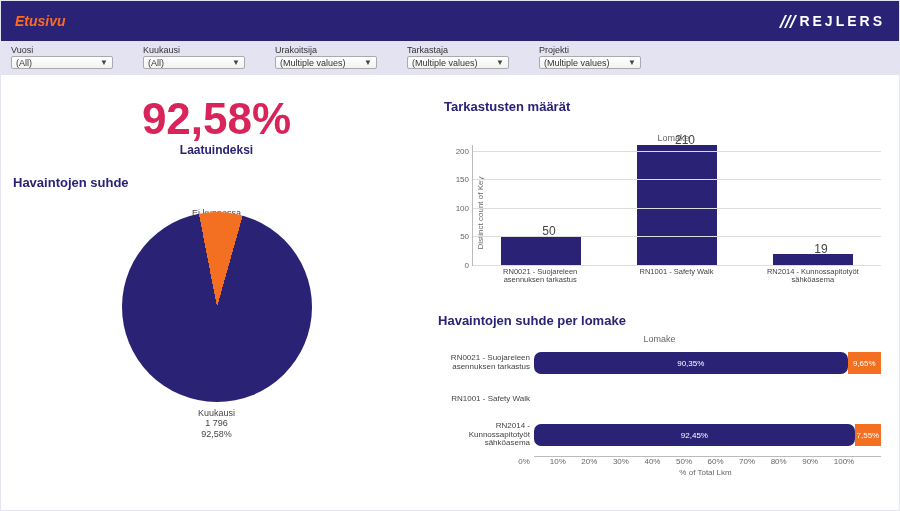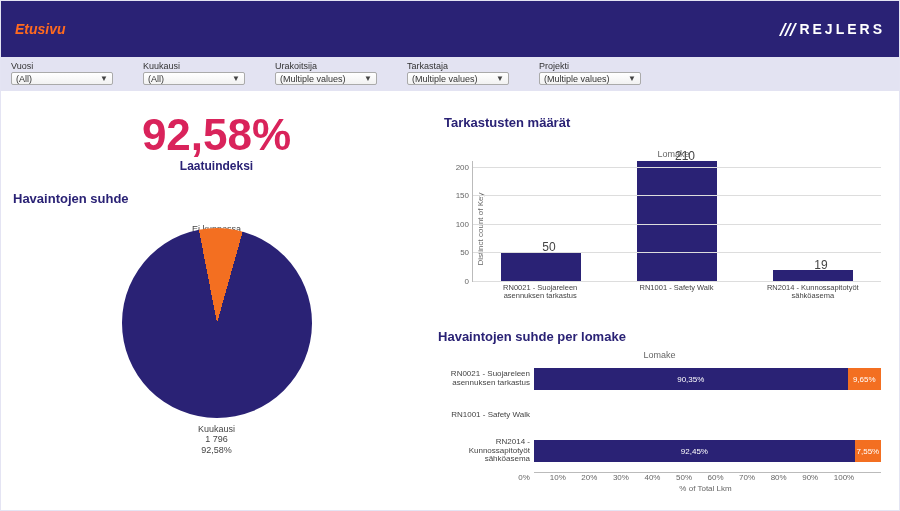--- a/index.html
+++ b/index.html
@@ -9,21 +9,21 @@
     --panel-bg:#f3f3fa;
     --page-bg:#ffffff;
     --text:#333;
     --axis:#bbb;
     --grid:#ddd;
     font-family: Arial, Helvetica, sans-serif;
   }
   html,body{margin:0;padding:0;background:var(--page-bg);color:var(--text);}
   body{width:900px;height:511px;overflow:hidden;box-sizing:border-box;border:1px solid #e4e4f3;}
   
-  .topbar{height:24px;background:var(--brand-navy);display:flex;align-items:center;justify-content:space-between;padding:16px 14px;}
+  .topbar{height:24px;background:var(--brand-navy);display:flex;align-items:center;justify-content:space-between;padding:8px 14px;}
   .topbar .title{color:#ff6a1f;font-style:italic;font-weight:700;font-size:14px;}
   .logo{color:#fff;font-weight:700;font-size:14px;letter-spacing:3px;display:flex;align-items:center;gap:2px;}
   .logo .stripes{display:inline-flex;gap:3px;margin-right:3px;}
   .logo .stripes span{display:inline-block;width:2px;height:13px;background:#fff;transform:skewX(-25deg);}
   
   .filters{background:#e3e3f2;height:34px;display:flex;gap:30px;padding:4px 10px 6px;box-sizing:border-box;}
   .filter{display:flex;flex-direction:column;font-size:9px;color:#333;}
   .filter label{margin-bottom:1px;}
   .filter .select{height:16px;width:92px;border:1px solid #aaa;border-radius:2px;background:linear-gradient(#fff,#f2f2f2);font-size:9px;display:flex;align-items:center;justify-content:space-between;padding:0 4px;cursor:pointer;}
   .filter .select .caret{font-size:8px;color:#444;}
@@ -59,21 +59,21 @@
   .bar-label{position:absolute;top:-12px;left:16px;right:0;text-align:center;font-size:12px;color:#444;}
   .xcat{font-size:7.5px;color:#444;text-align:center;margin-top:2px;height:22px;line-height:1.1;}
   .xcats{display:flex;justify-content:space-around;margin-left:6px;}
   
   .hbar-chart{position:relative;margin-top:6px;}
   .hbar-chart .title{text-align:center;font-size:9px;color:#666;margin:2px 0 4px;}
   .hrow{display:flex;align-items:center;height:30px;margin-bottom:6px;}
   .hrow .cat{width:92px;font-size:8px;text-align:right;color:#444;padding-right:4px;line-height:1.1;}
   .hrow .track{flex:1;height:22px;display:flex;position:relative;}
   .seg{height:100%;display:flex;align-items:center;justify-content:center;font-size:8px;color:#fff;}
-  .seg.navy{background:var(--brand-navy);}
+  .seg.navy{background:var(--brand-navy);border-radius:7px;}
   .seg.orange{background:var(--brand-orange);}
   .haxis{display:flex;margin-left:96px;border-top:1px solid var(--axis);}
   .haxis span{flex:1;font-size:8px;color:#666;text-align:left;transform:translateX(-50%);}
   .haxis-label{text-align:center;font-size:8px;color:#666;margin-top:2px;margin-left:92px;}
 </style>
 </head>
 <body>
 
 <div class="topbar">
   <div class="title">Etusivu</div>

